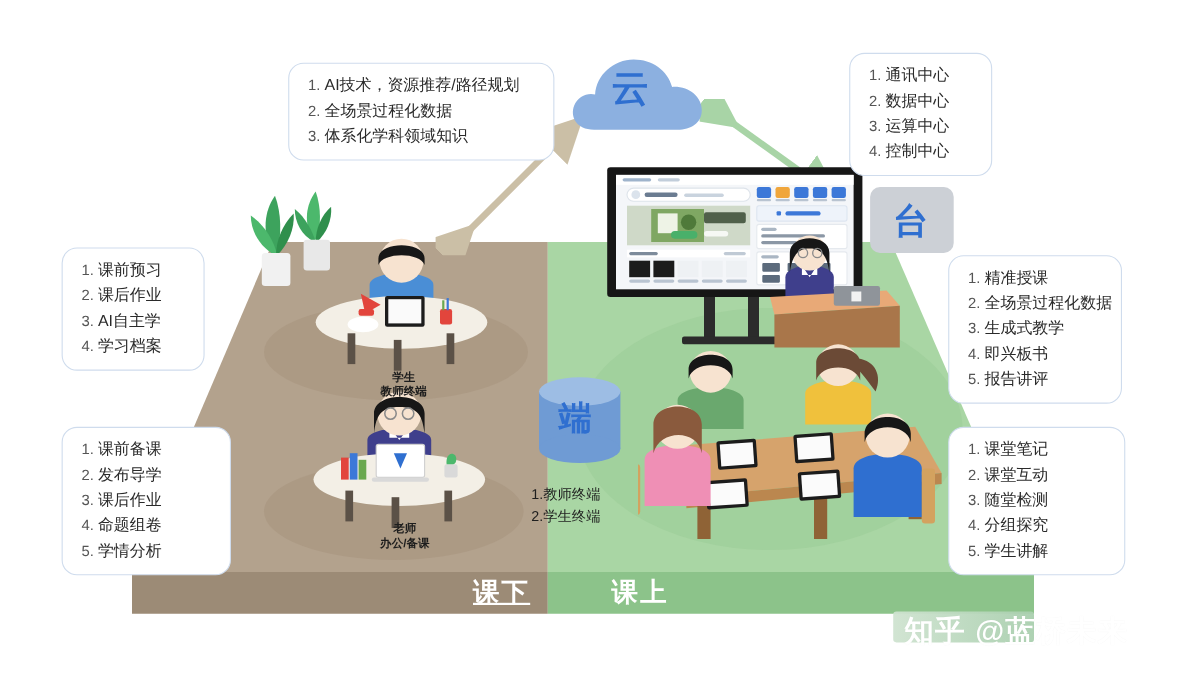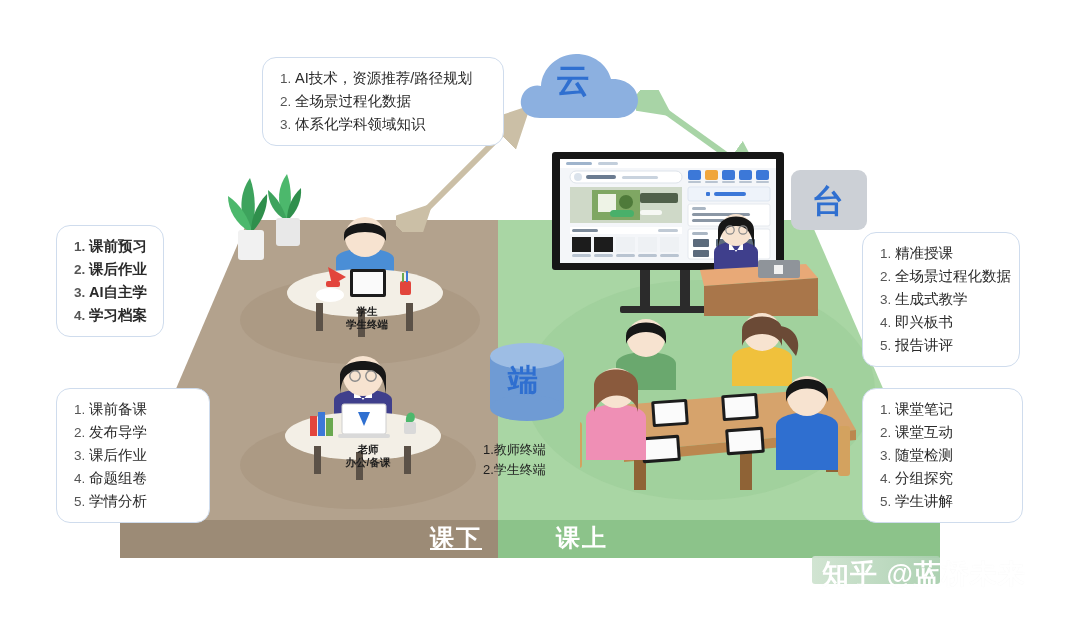--- a/index.html
+++ b/index.html
@@ -14,21 +14,21 @@
            z-index:40;}
   .callout ol{margin:0;padding:0 0 0 22px;list-style:decimal;}
   .callout li{font-size:14.5px;line-height:1.58;color:#2a2a2a;white-space:nowrap;}
   .callout li::marker{color:#555;font-size:13.5px;}
 
   
   .floor{position:absolute;z-index:4;}
 
   
   .furn-label{position:absolute;z-index:30;text-align:center;color:#1d1d1d;
-              font-size:10.5px;line-height:1.25;font-weight:bold;white-space:nowrap;}
+              font-size:10.5px;line-height:1.25;font-weight:bold;white-space:nowrap;margin-top:32px;}
 
   
   .glyph{position:absolute;z-index:25;color:#2f6fd0;font-weight:bold;}
 
   .cyl-caption{position:absolute;z-index:35;font-size:13px;line-height:1.55;
                color:#1f1f1f;white-space:nowrap;}
 
   .zone-label{position:absolute;z-index:35;color:#ffffff;font-size:24px;
               font-weight:bold;letter-spacing:2px;}
 
@@ -97,21 +97,21 @@
     <rect x="56" y="66" width="14" height="6" rx="2" fill="#e2453c"></rect>
 
     <ellipse cx="60" cy="80" rx="14" ry="7" fill="#ffffff"></ellipse>
 
     <rect x="130" y="66" width="11" height="14" rx="2" fill="#e2453c"></rect>
     <rect x="132" y="58" width="2" height="9" fill="#6aa84f"></rect>
     <rect x="136" y="56" width="2" height="11" fill="#3c78d8"></rect>
   </svg>
   <div class="furn-label nosel" style="left:322px;top:305px;width:90px;">
     <div>学生</div>
-    <div>学生终端</div>
+    <div>教师终端</div>
   </div>
 
   <svg style="position:absolute;left:268px;top:352px;width:190px;height:135px;z-index:20;" viewBox="0 0 190 135">
     <path d="M66 48 C66 34 124 34 124 48 L124 78 L66 78 Z" fill="#3f3f8c"></path>
     <path d="M86 36 L95 48 L104 36 L104 46 L86 46 Z" fill="#ffffff"></path>
     <circle cx="95" cy="24" r="20" fill="#f7e3d0"></circle>
     <path d="M72 24 C72 4 118 4 118 24 L118 42 C116 26 112 18 95 18 C78 18 74 26 72 42 Z" fill="#171717"></path>
     <circle cx="87" cy="24" r="5.2" fill="none" stroke="#8a8a8a" stroke-width="1.4"></circle>
     <circle cx="103" cy="24" r="5.2" fill="none" stroke="#8a8a8a" stroke-width="1.4"></circle>
     <ellipse cx="95" cy="84" rx="78" ry="24" fill="#f3efe6"></ellipse>
@@ -322,22 +322,30 @@
   </svg>
 
   <div class="callout" style="left:262px;top:37px;width:242px;margin-top:20px;">
     <ol>
       <li>AI技术，资源推荐/路径规划</li>
       <li>全场景过程化数据</li>
       <li>体系化学科领域知识</li>
     </ol>
   </div>
 
-
-  <div class="callout" style="left:56px;top:225px;width:108px;font-weight:bold;">
+  <div class="callout" style="left:772px;top:48px;width:130px;">
+    <ol>
+      <li>通讯中心</li>
+      <li>数据中心</li>
+      <li>运算中心</li>
+      <li>控制中心</li>
+    </ol>
+  </div>
+
+  <div class="callout" style="left:56px;top:225px;width:130px;">
     <ol>
       <li>课前预习</li>
       <li>课后作业</li>
       <li>AI自主学</li>
       <li>学习档案</li>
     </ol>
   </div>
 
   <div class="callout" style="left:56px;top:388px;width:154px;">
     <ol>

